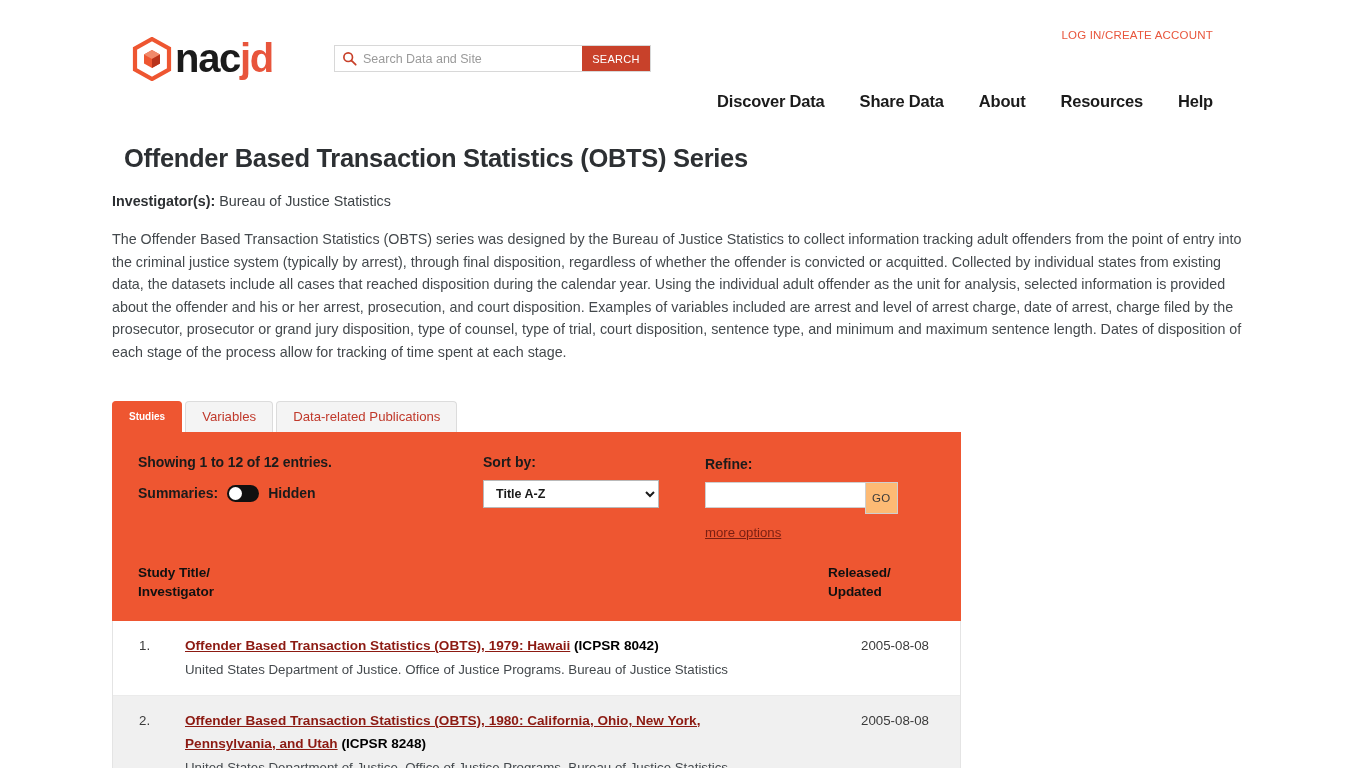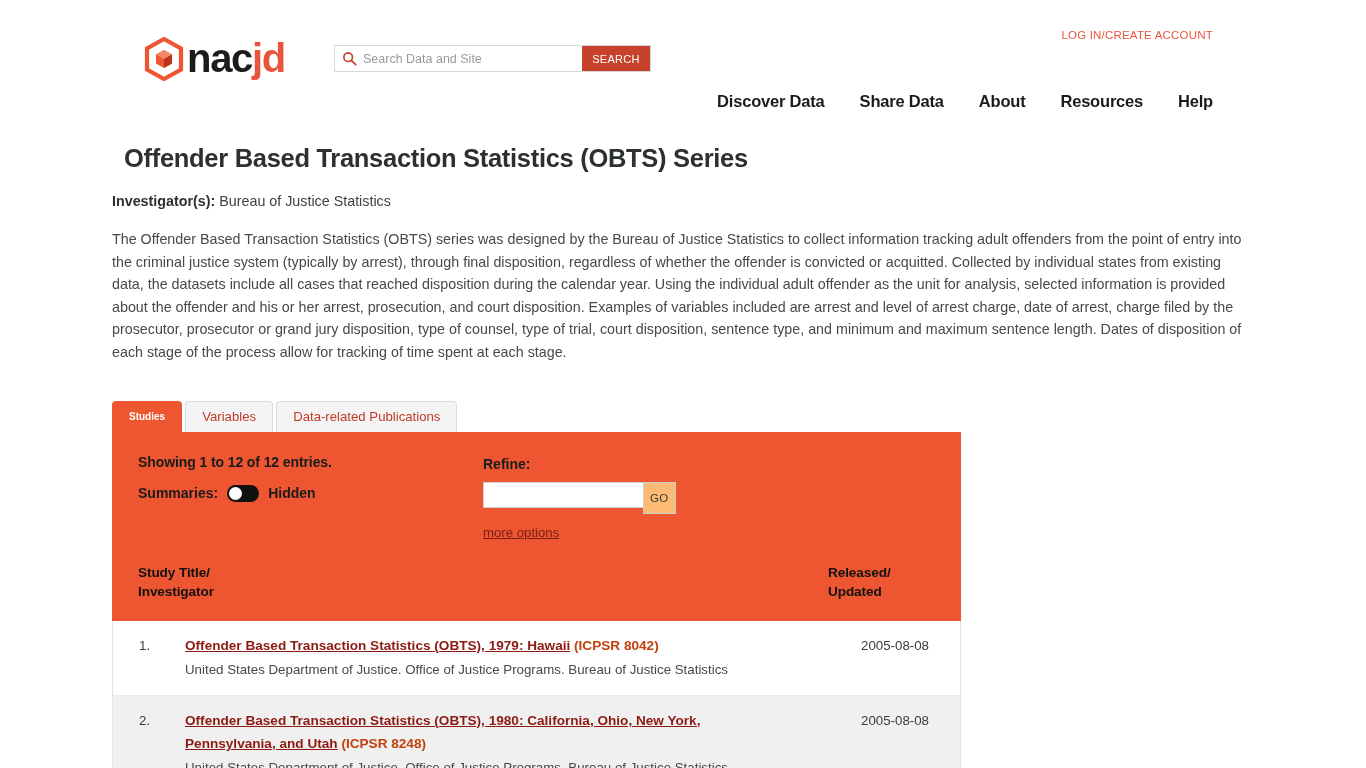--- a/index.html
+++ b/index.html
@@ -28,21 +28,21 @@
     white-space: nowrap;
   }
 
   .header {
     position: relative;
     height: 104px;
   }
 
   .logo {
     position: absolute;
-    left: 144px;
+    left: 132px;
     top: 36px;
     display: flex;
     align-items: center;
     height: 46px;
     text-decoration: none;
   }
   .logo-mark { width: 40px; height: 44px; display: block; }
   .logo-text {
     font-size: 40px;
     font-weight: 700;
@@ -312,21 +312,21 @@
     font-size: 13.6px;
     line-height: 23px;
     font-weight: 700;
     color: #8C1A12;
   }
   .row-title .link {
     color: #8C1A12;
     text-decoration: underline;
     cursor: pointer;
   }
-  .row-title .icpsr { color: #c2410c; text-decoration: none; }
+  .row-title .icpsr { color: #000000; text-decoration: none; }
   .row-sub {
     font-size: 13.3px;
     line-height: 23px;
     color: #44494d;
     margin-top: 1px;
   }
   .row-date {
     width: 130px;
     flex: 0 0 130px;
     text-align: center;
@@ -400,20 +400,28 @@
         <div class="showing">Showing 1 to 12 of 12 entries.</div>
         <div class="summaries-row">
           <span>Summaries:</span>
           <span class="toggle">
             <span class="knob"></span>
           </span>
           <span>Hidden</span>
         </div>
       </div>
 
+      <div class="col-mid">
+        <div class="field-label">Sort by:</div>
+        <div class="sortwrap">
+          <select class="sort-select">
+            <option>Title A-Z</option>
+          </select>
+        </div>
+      </div>
 
       <div class="col-right">
         <div class="field-label refine-label">Refine:</div>
         <div class="refine-row">
           <input class="refine-input" type="text" placeholder="" style="">
           <button class="refine-go">GO</button>
         </div>
         <a class="more-options" href="#">more options</a>
       </div>
 

